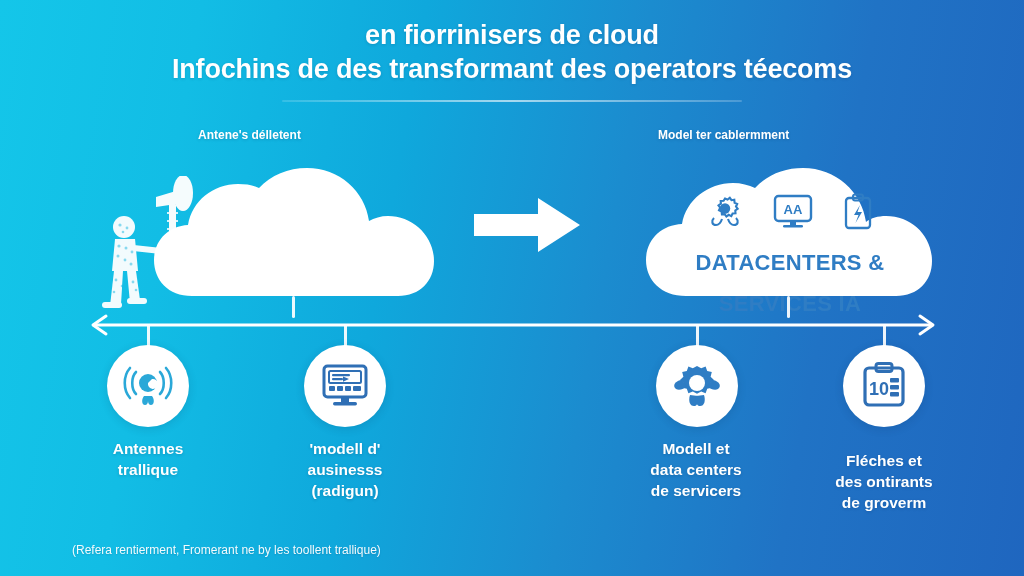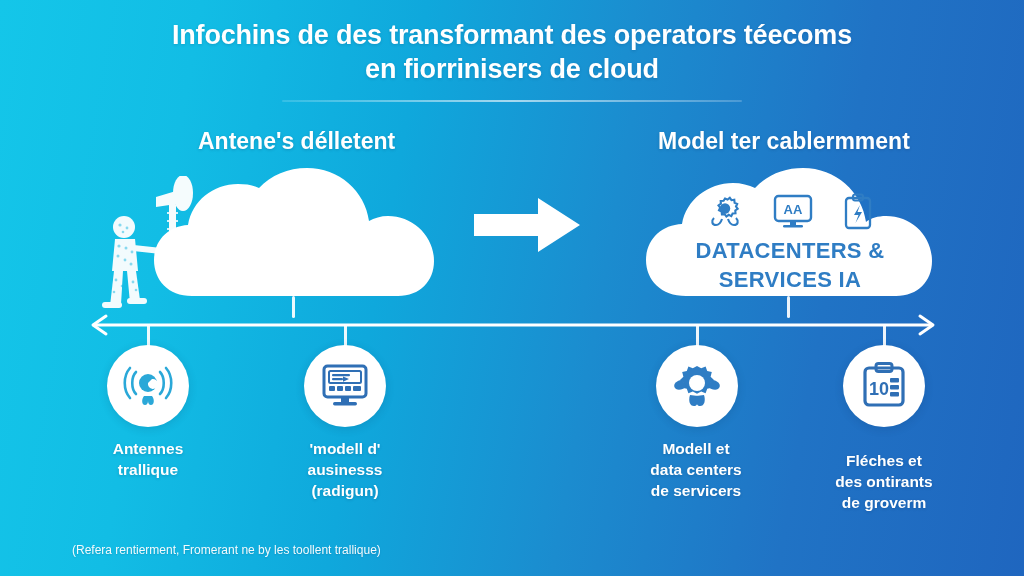--- a/index.html
+++ b/index.html
@@ -25,21 +25,21 @@
     padding:0 90px;
   }
   .title-rule{
     position:absolute;top:100px;left:282px;width:460px;height:2px;
     background:linear-gradient(90deg,rgba(255,255,255,.15),rgba(255,255,255,.62),rgba(255,255,255,.2));
     border-radius:2px;
   }
 
   
   .caption{
-    position:absolute;color:#ffffff;font-size:23px;font-weight:bold;
+    position:absolute;color:#ffffff;font-size:12px;font-weight:bold;
     text-shadow:0 1px 3px rgba(0,40,80,.22);white-space:nowrap;
   }
   .caption.left{left:198px;top:128px;}
   .caption.right{left:658px;top:128px;}
 
   
   .cloud{position:absolute;}
   .cloud svg{display:block;}
 
   .cloud-left{left:148px;top:168px;}
@@ -48,21 +48,21 @@
   
   .cloud-inner{
     position:absolute;left:640px;top:190px;width:300px;text-align:center;
     pointer-events:none;
   }
   .cloud-icons{
     display:flex;justify-content:center;align-items:center;gap:28px;height:44px;
   }
   .cloud-icons svg{display:block;}
   .cloud-title{
-    margin-top:4px;color:#2f7dc4;font-weight:bold;font-size:22px;line-height:25px;
+    margin-top:16px;color:#2f7dc4;font-weight:bold;font-size:22px;line-height:25px;
     letter-spacing:.3px;
   }
 
   
   .worker{position:absolute;left:88px;top:176px;}
   .worker svg{display:block;}
 
   
   .arrow-mid{position:absolute;left:474px;top:196px;}
   .arrow-mid svg{display:block;}
@@ -96,22 +96,22 @@
     position:absolute;left:72px;top:543px;color:#ffffff;font-size:12px;
     opacity:.95;text-shadow:0 1px 2px rgba(0,40,80,.2);white-space:nowrap;
   }
 </style>
 </head>
 <body>
 
 <div class="stage">
 
   <div class="title-block">
+    <div class="title-line">en fiorrinisers de cloud</div>
     <div class="title-line">Infochins de des transformant des operators téecoms</div>
-    <div class="title-line">en fiorrinisers de cloud</div>
   </div>
   <div class="title-rule"></div>
 
   <div class="caption left">Antene's délletent</div>
   <div class="caption right">Model ter cablermment</div>
 
   <div class="cloud cloud-left">
     <svg width="292" height="128" viewBox="0 0 292 128">
       <path fill="#ffffff" d="
         M44,128

